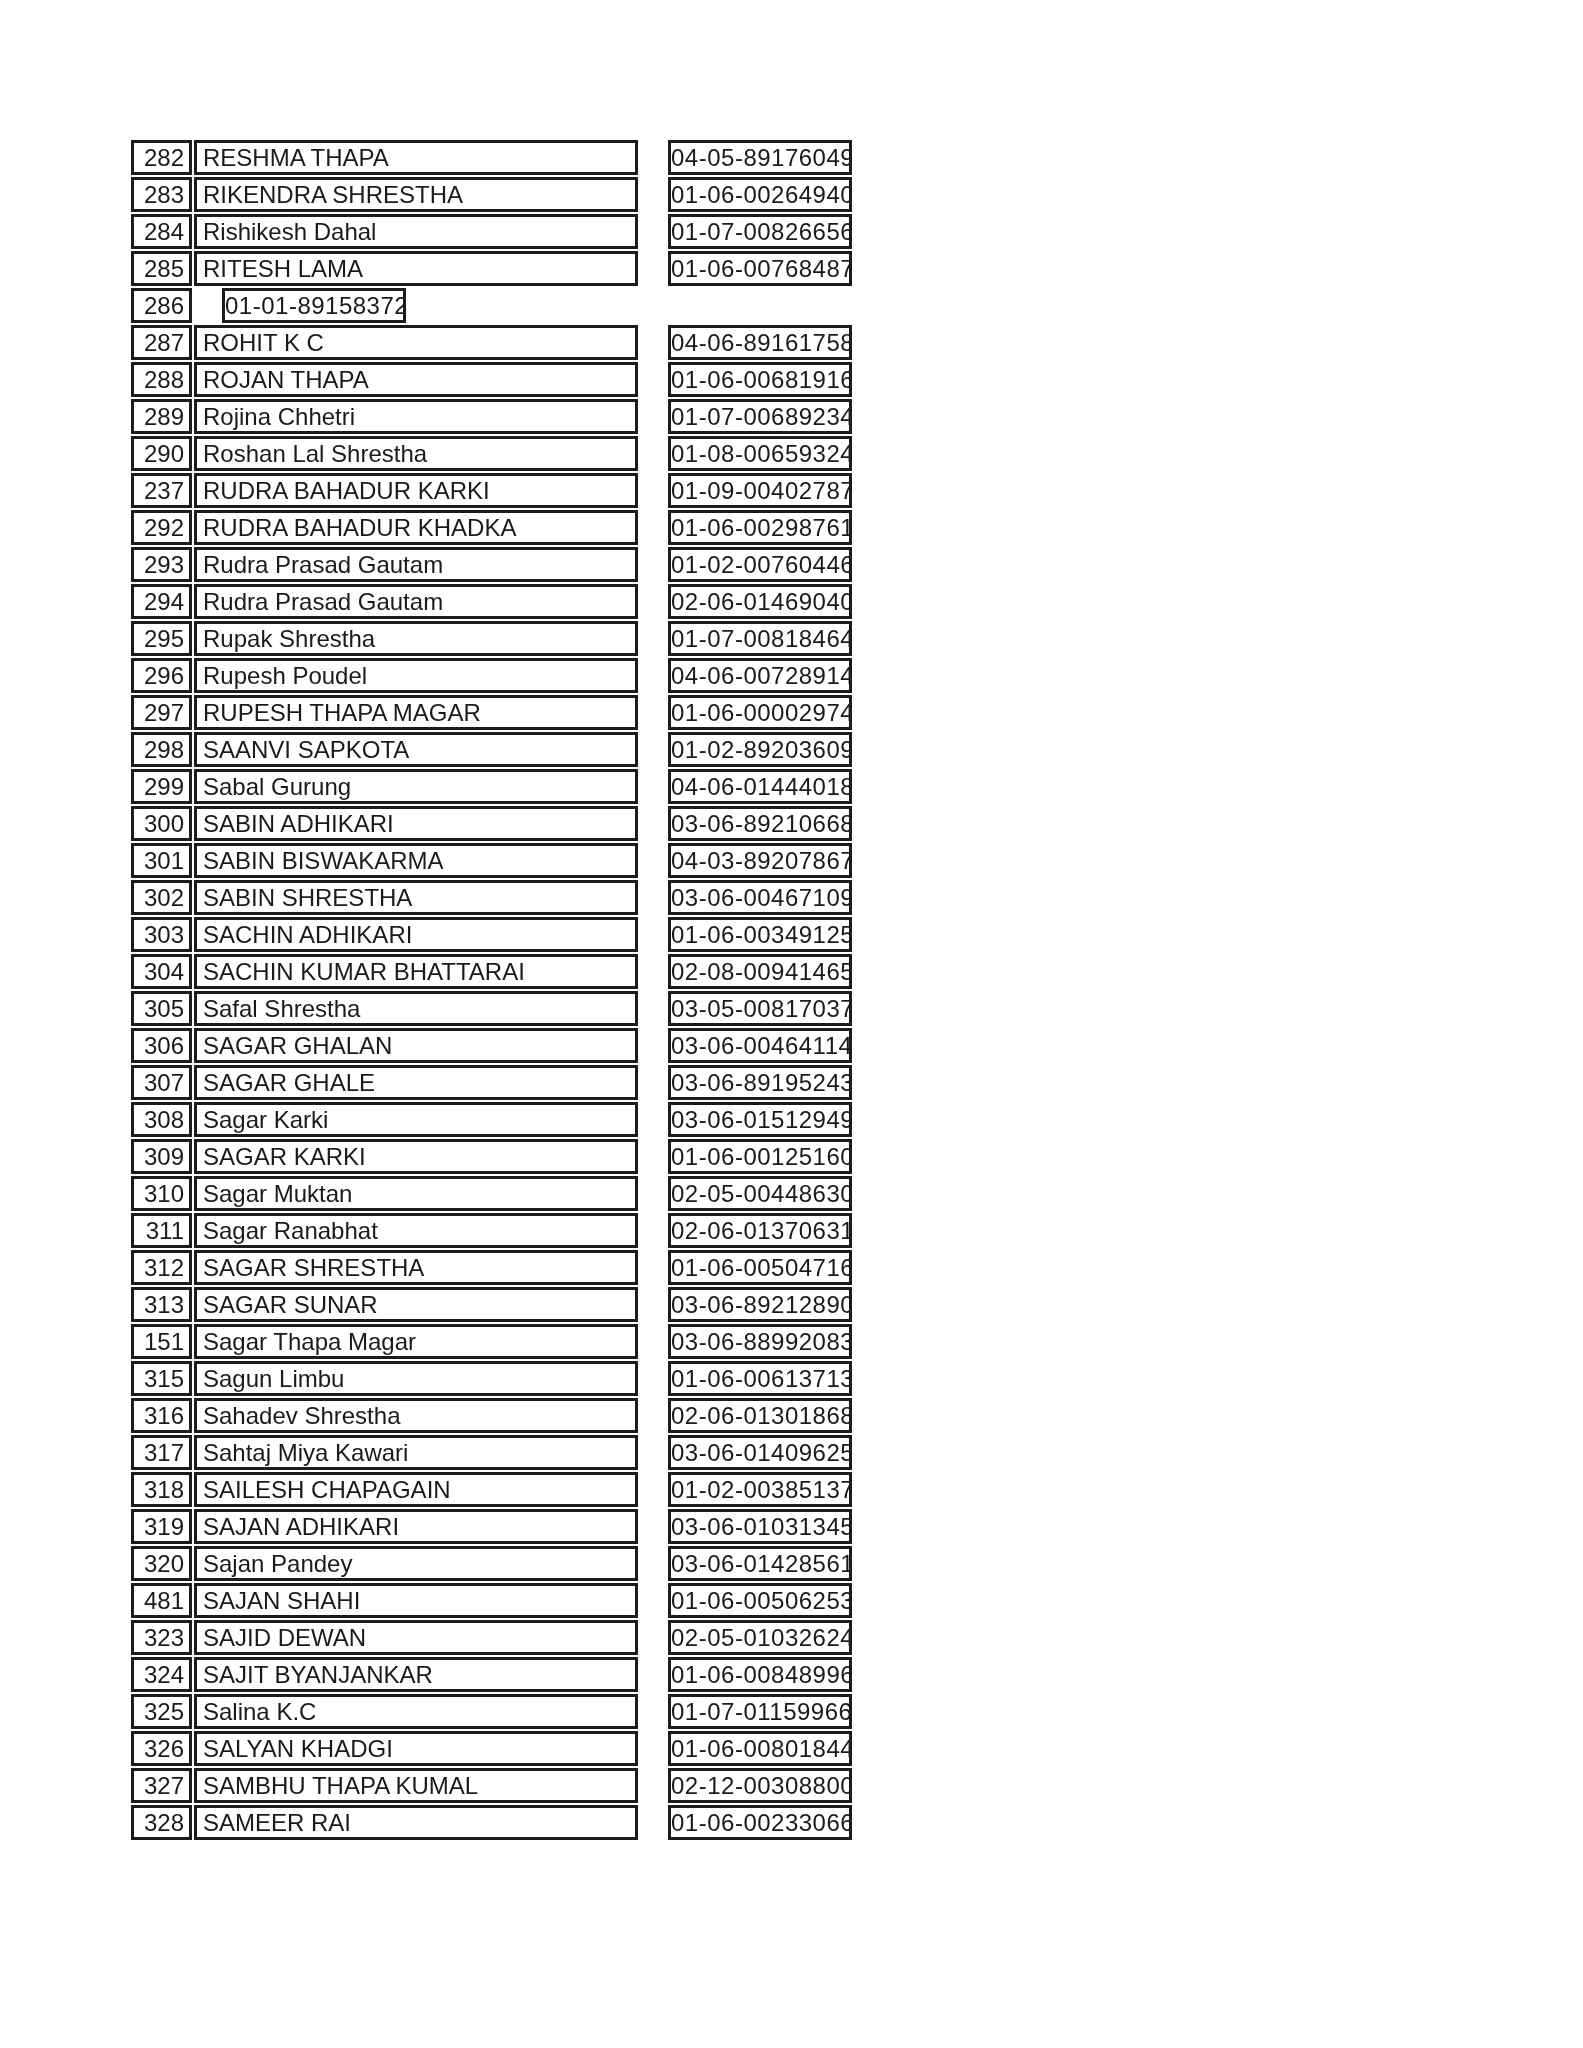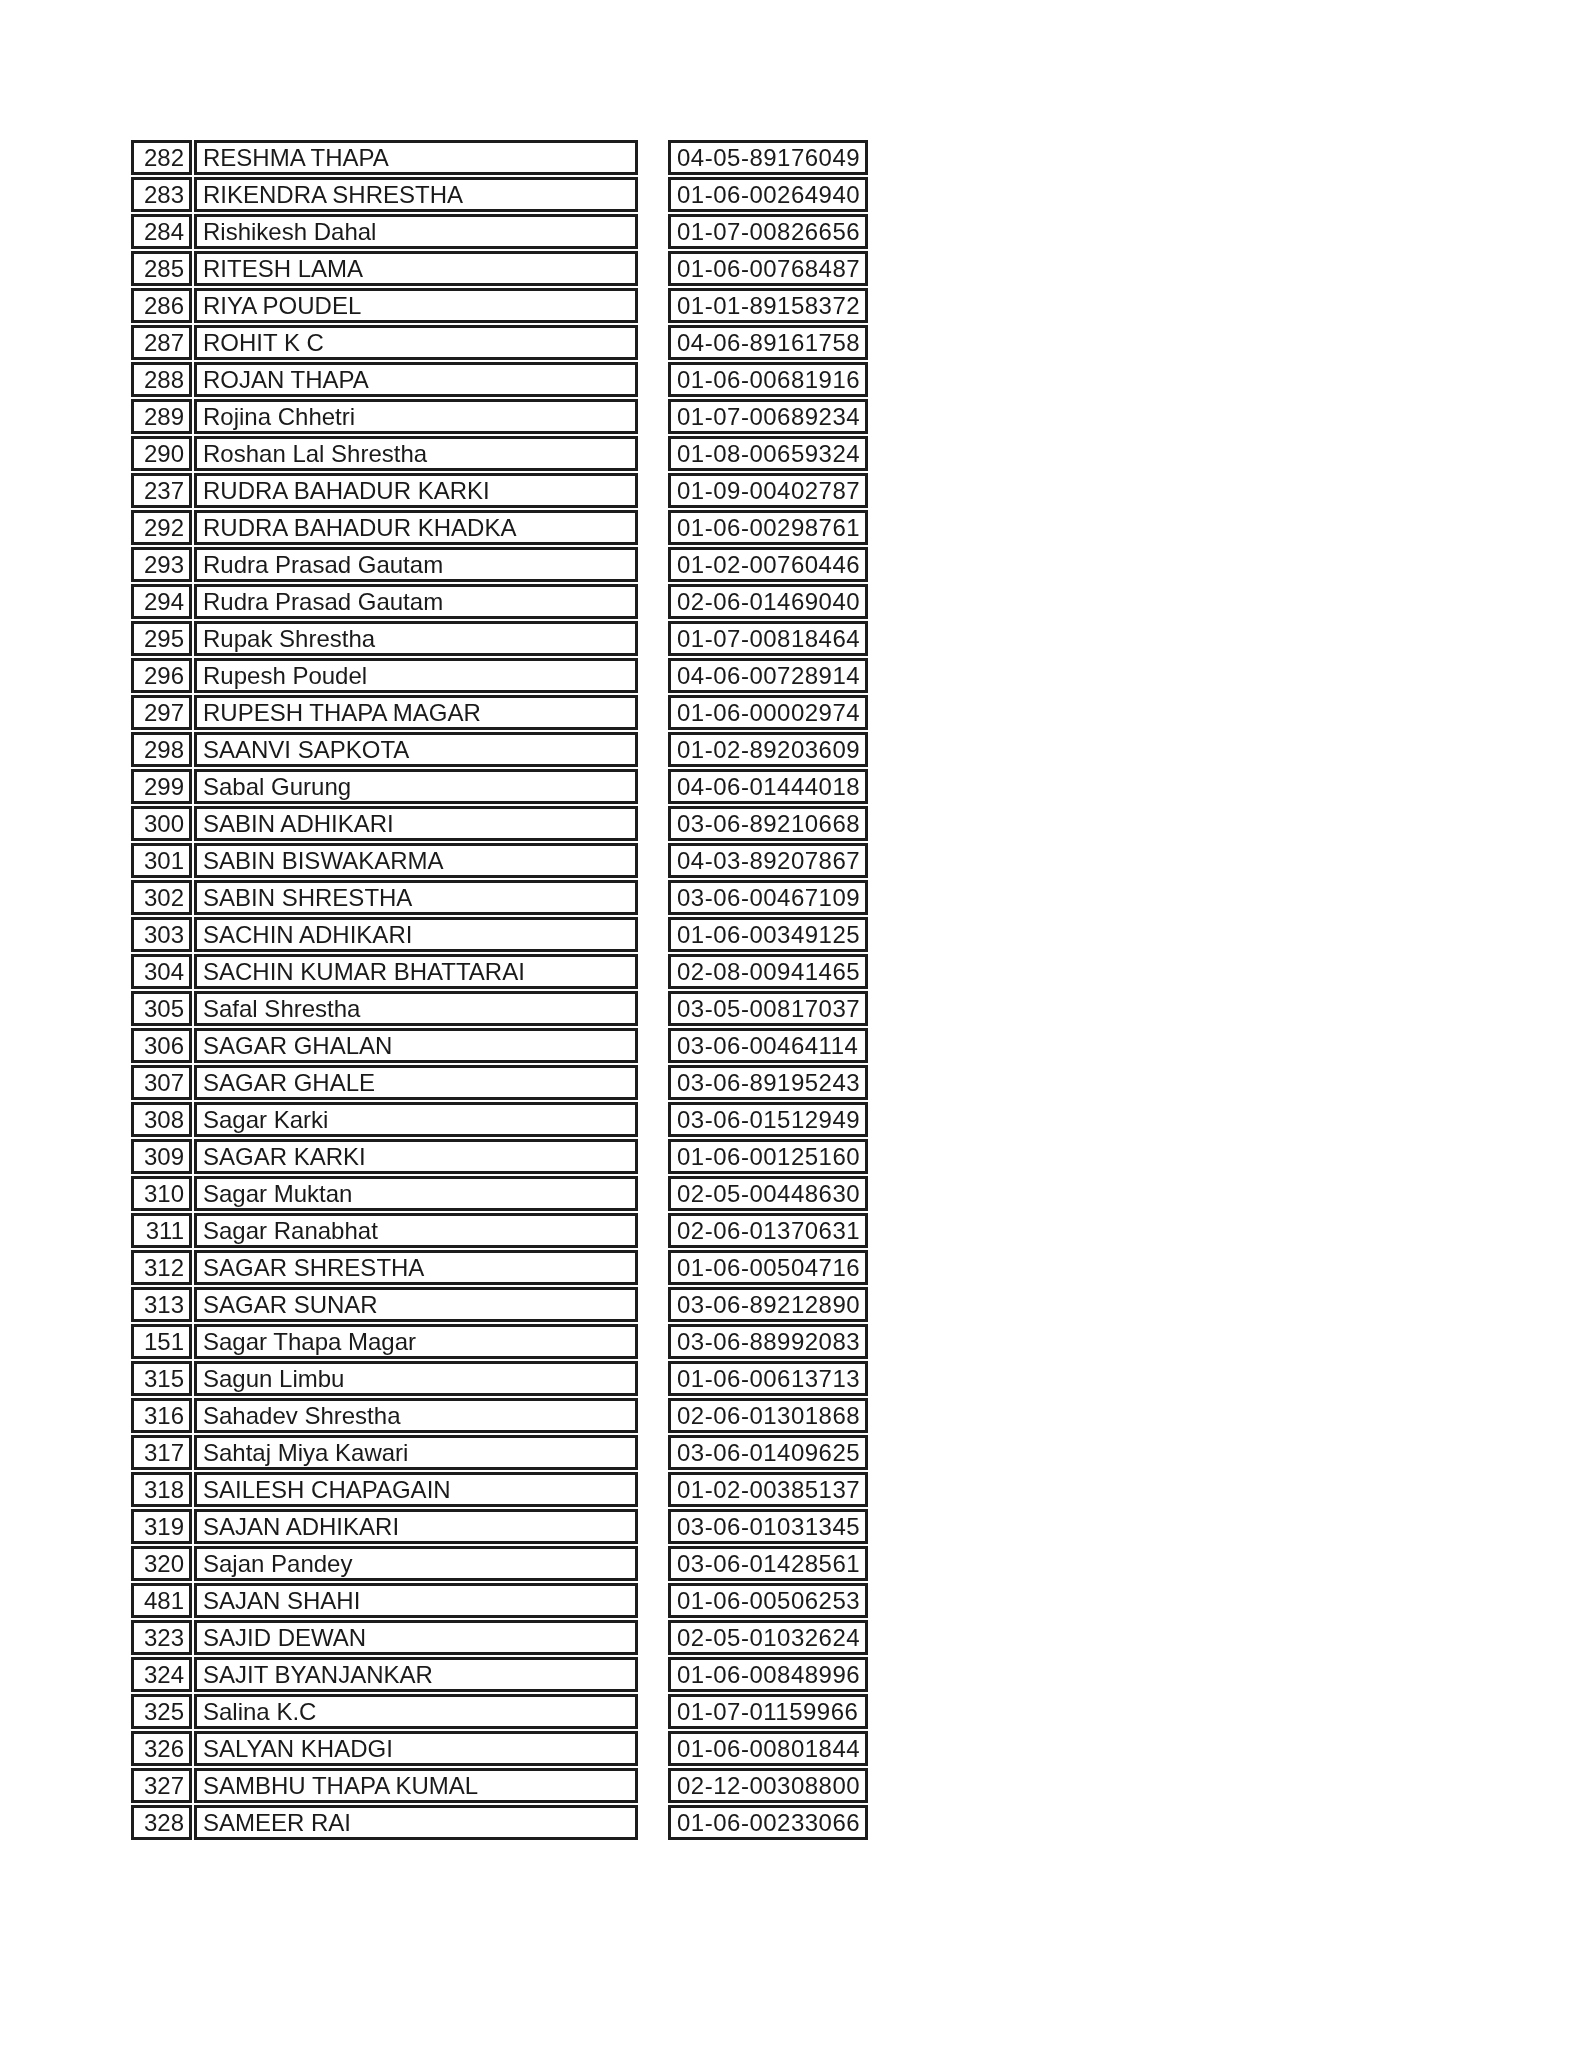--- a/index.html
+++ b/index.html
@@ -52,22 +52,21 @@
   }
   .cell.name {
     width: 444px;
     padding-left: 6px;
   }
   .spacer {
     width: 26px;
     height: 35px;
   }
   .cell.id {
-    width: 200px;
-    padding-left: 6px;
+    width: 184px;
     letter-spacing: 0.5px;
   }
 </style>
 </head>
 <body>
 
 <div class="page">
   <div class="roster">
 
       <div class="row">
@@ -93,21 +92,20 @@
 
       <div class="row">
         <div class="cell serial">285</div>
         <div class="cell name">RITESH LAMA</div>
         <div class="spacer"></div>
         <div class="cell id">01-06-00768487</div>
       </div>
 
       <div class="row">
         <div class="cell serial">286</div>
-        <div class="cell name">RIYA POUDEL</div>
         <div class="spacer"></div>
         <div class="cell id">01-01-89158372</div>
       </div>
 
       <div class="row">
         <div class="cell serial">287</div>
         <div class="cell name">ROHIT K C</div>
         <div class="spacer"></div>
         <div class="cell id">04-06-89161758</div>
       </div>

